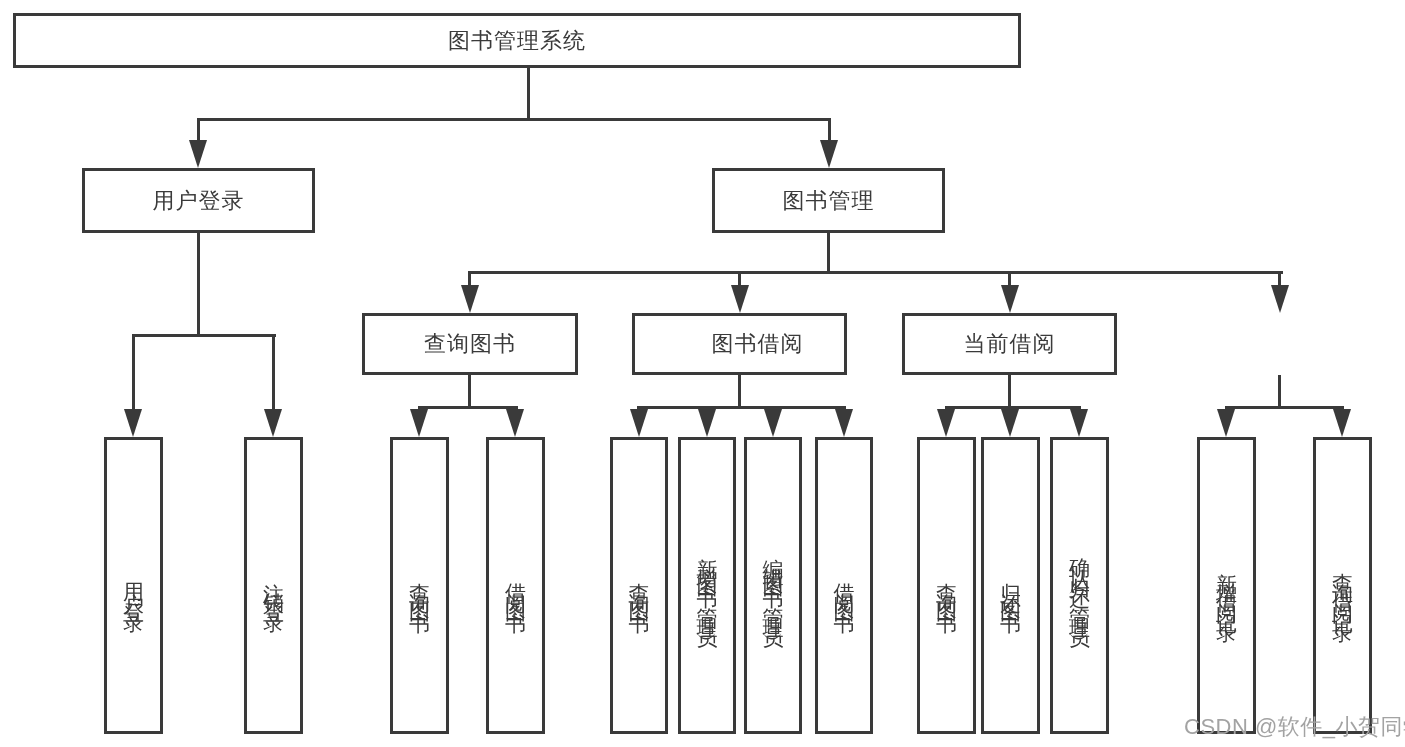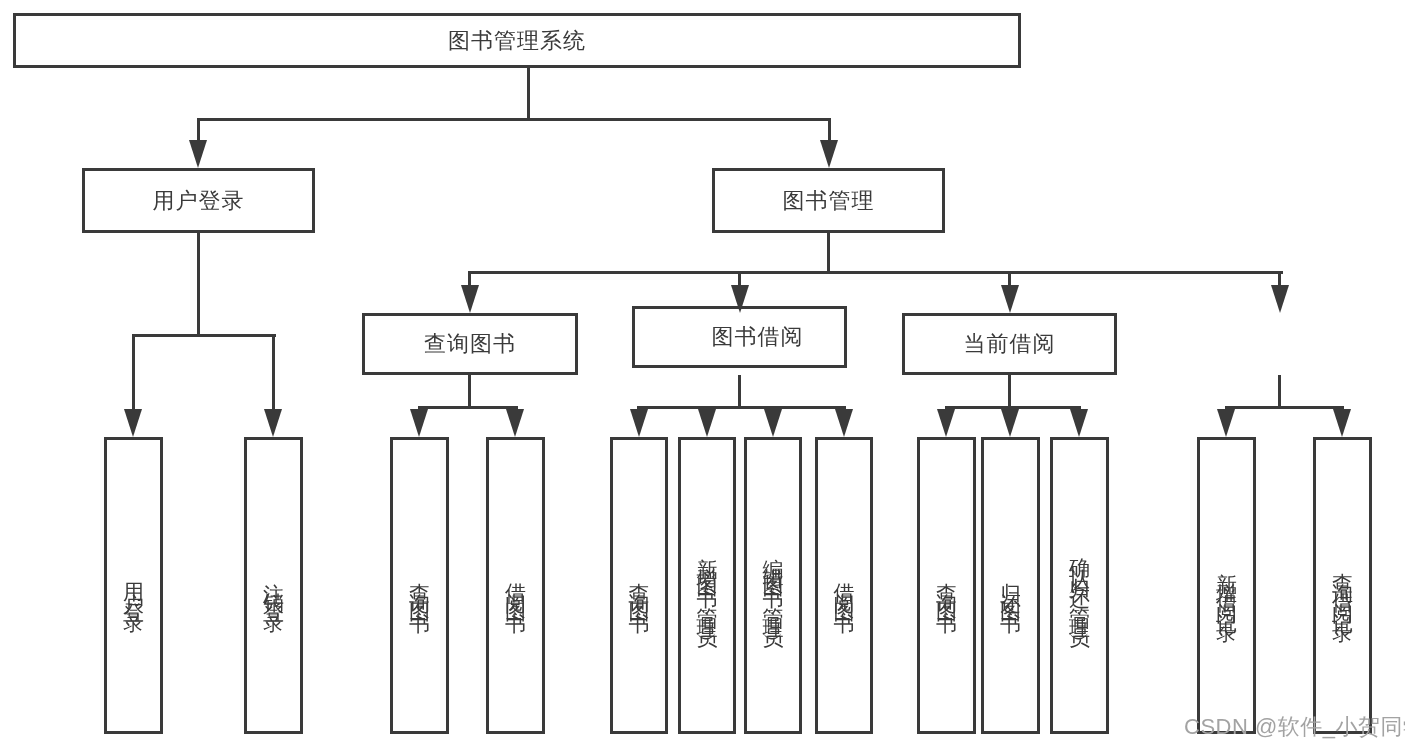--- a/index.html
+++ b/index.html
@@ -25,21 +25,21 @@
     writing-mode:vertical-rl;
     font-size:21px;
     letter-spacing:10px;
     line-height:1.15;
     white-space:nowrap;
   }
   .b-root{left:13px;top:13px;width:1008px;height:55px;}
   .b-l2a{left:82px;top:168px;width:233px;height:65px;}
   .b-l2b{left:712px;top:168px;width:233px;height:65px;}
   .b-l3a{left:362px;top:313px;width:216px;height:62px;}
-  .b-l3b{left:632px;top:306px;width:215px;height:62px;padding-left:36px;}
+  .b-l3b{left:632px;top:313px;width:215px;height:62px;padding-left:36px;}
   .b-l3c{left:902px;top:313px;width:215px;height:62px;align-items:center;}
   .b-l3d{left:1172px;top:313px;width:215px;height:62px;}
   .leaf{top:437px;width:59px;height:297px;}
   .b-g1a{left:104px;}  .b-g1b{left:244px;}
   .b-g2a{left:390px;}  .b-g2b{left:486px;}
   .b-g3a{left:610px;width:58px;} .b-g3b{left:678px;width:58px;}
   .b-g3c{left:744px;width:58px;} .b-g3d{left:815px;width:58px;}
   .b-g4a{left:917px;}  .b-g4b{left:981px;}  .b-g4c{left:1050px;}
   .b-g5a{left:1197px;} .b-g5b{left:1313px;}
   

